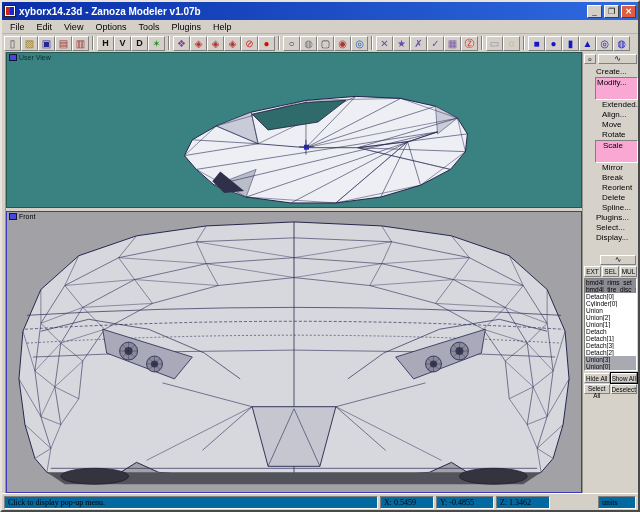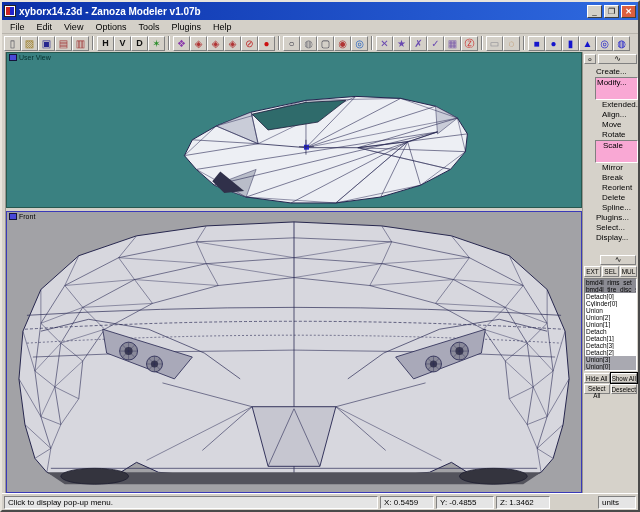--- a/index.html
+++ b/index.html
@@ -75,22 +75,22 @@
   .obj-item.gray { background:#a9a9b1; }
   .list-btns { display:grid; grid-template-columns:1fr 1fr; gap:1px; margin:2px 1px; }
   .list-btns button { height:10px; font-size:6.3px; padding:0; background:#d4d0c8;
                       border:1px solid; border-color:#fff #808080 #808080 #fff; }
   .list-btns button.default { box-shadow:0 0 0 1px #000; }
   .panel-fill { flex:1; }
   
   .statusbar { height:17px; flex:0 0 auto; display:flex; align-items:center; gap:2px;
                padding:1px 2px; background:#d4d0c8; border-top:1px solid #fff; }
   .sb-panel { height:13px; line-height:11px; font-size:8px; padding:0 3px; color:#000;
-              border:1px solid; border-color:#808080 #fff #fff #808080; background:#e5e5e5;
-              white-space:nowrap; overflow:hidden; }
+              border:1px solid; border-color:#808080 #fff #fff #808080; background:#0369a1;
+              white-space:nowrap; overflow:hidden;font-family:Liberation Serif, serif; }
   .sb-panel.msg { flex:1; }
   .sb-x { width:54px; } .sb-y { width:58px; } .sb-z { width:54px; } .sb-u { width:38px;margin-left:46px; }
 </style>
 </head>
 <body>
 
 <div class="window">
 
   <div class="titlebar">
     <span class="app-icon"></span>

